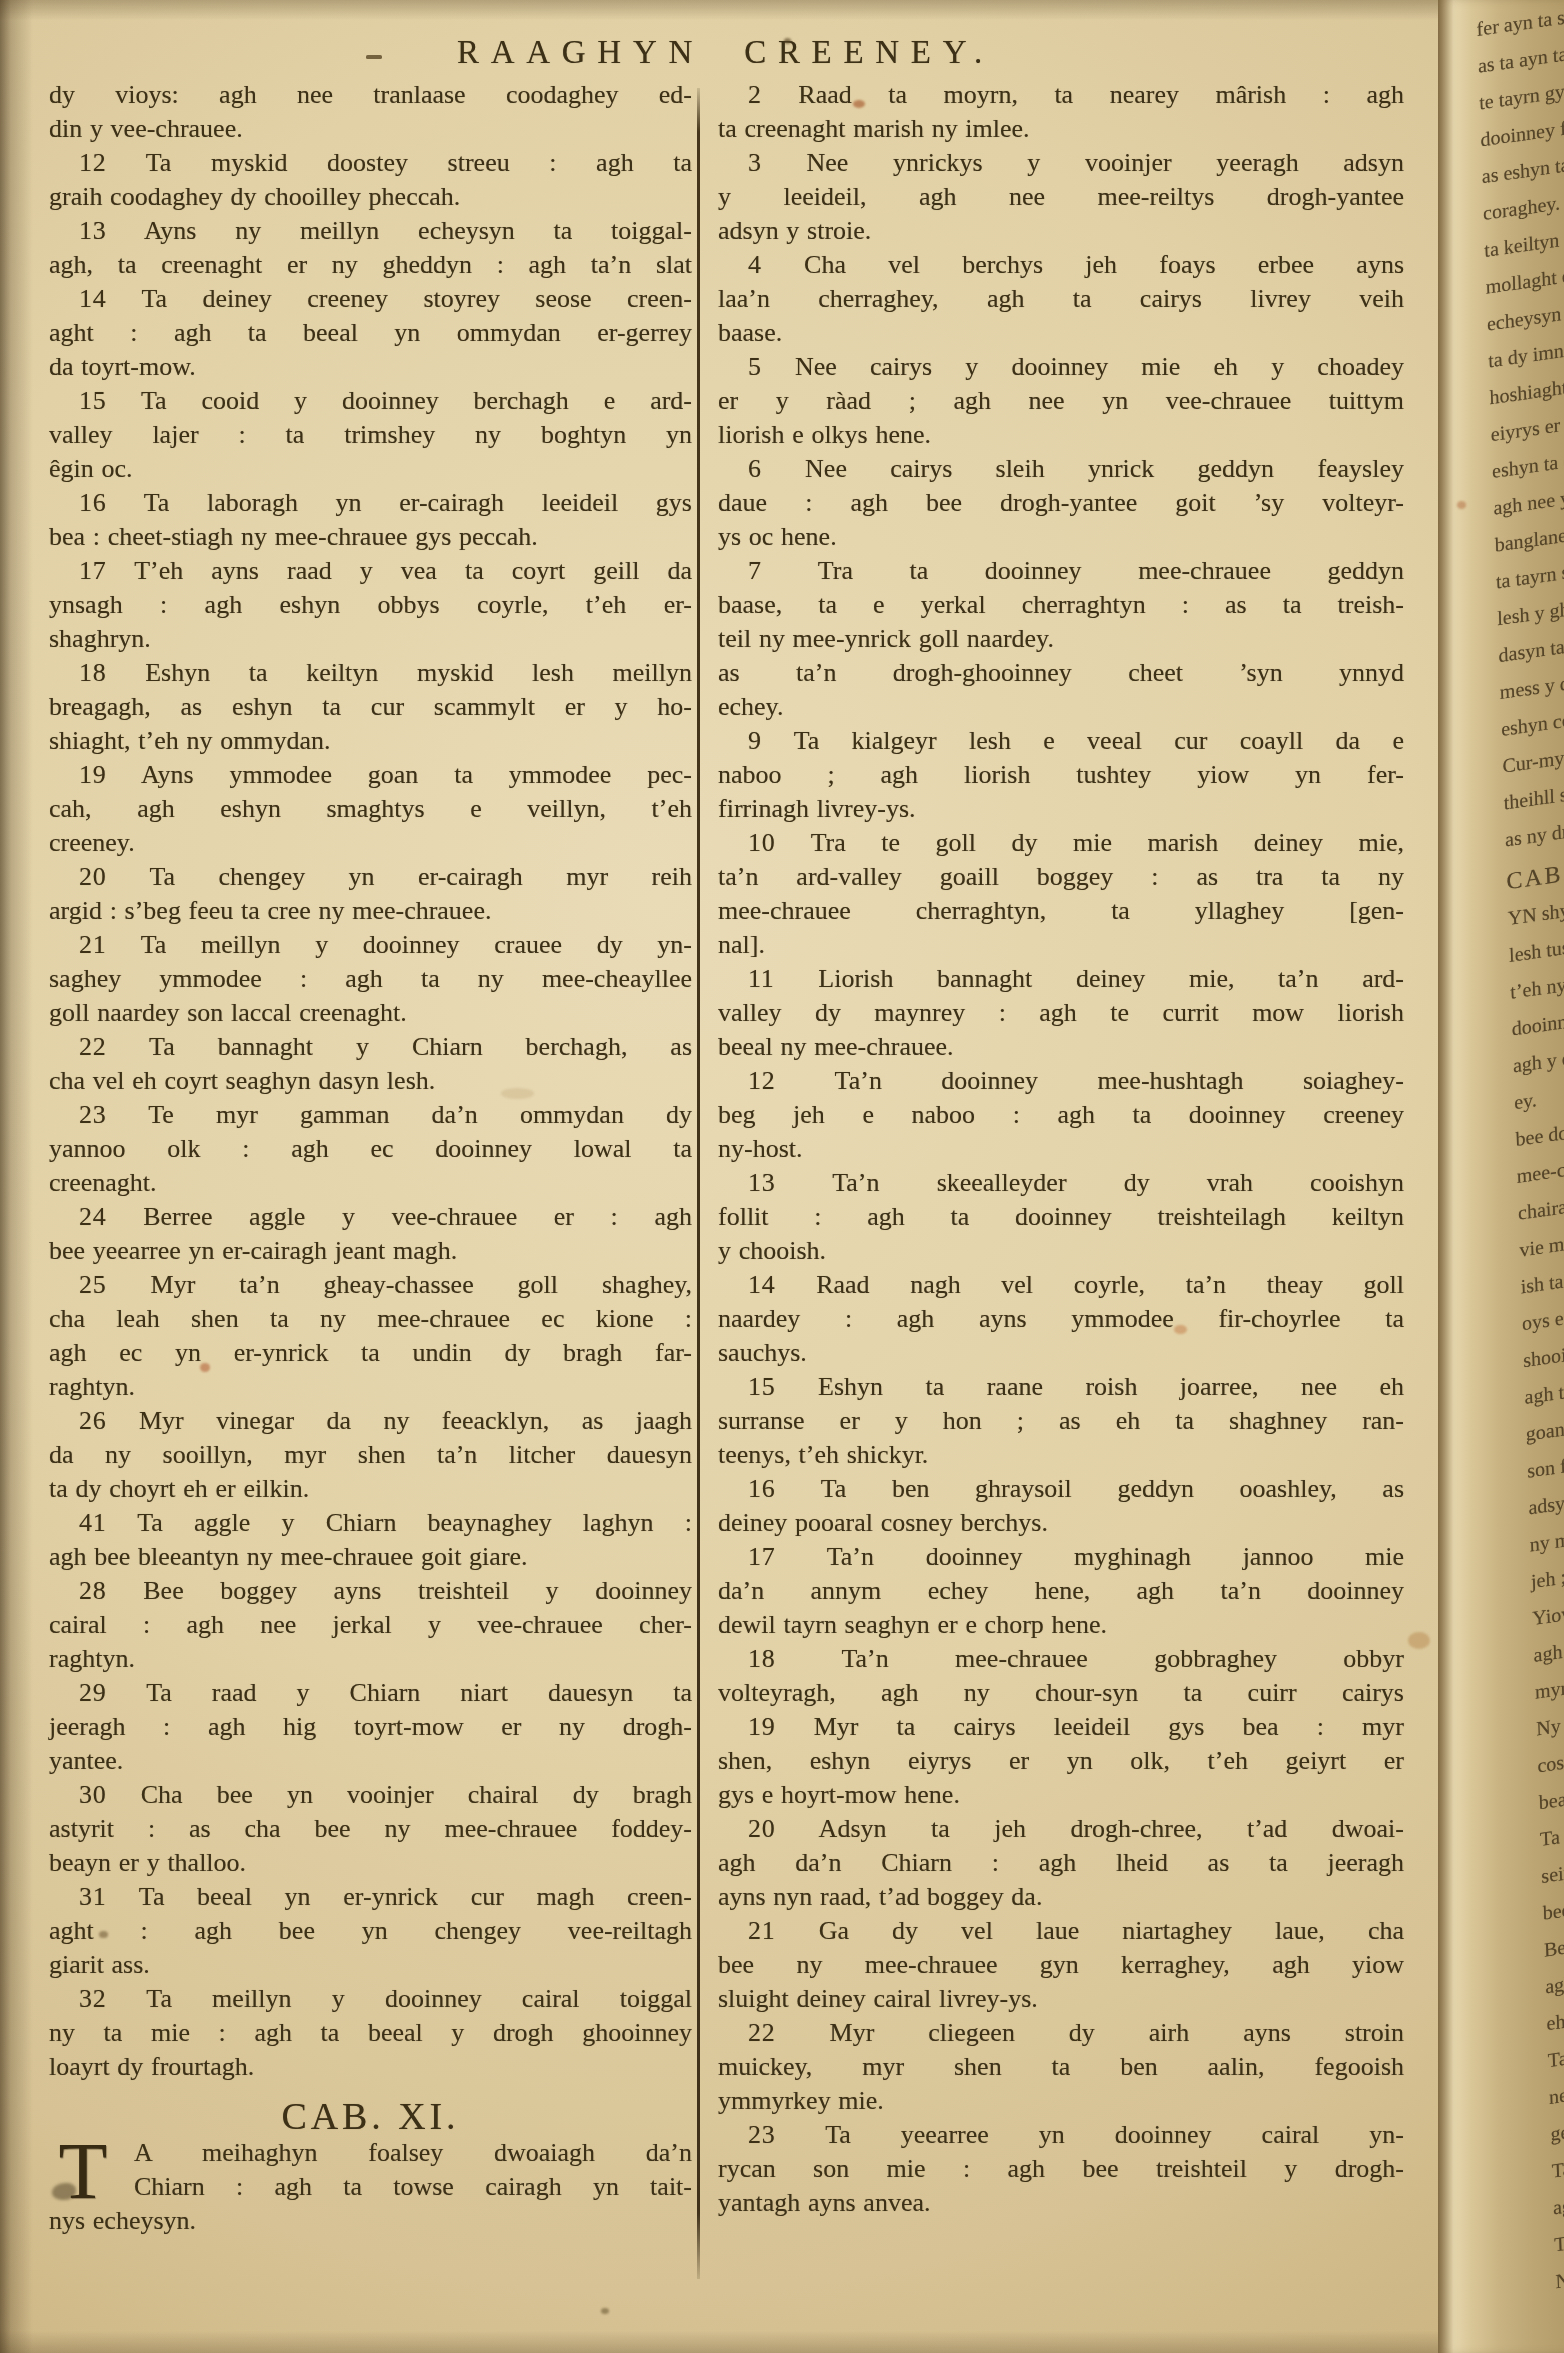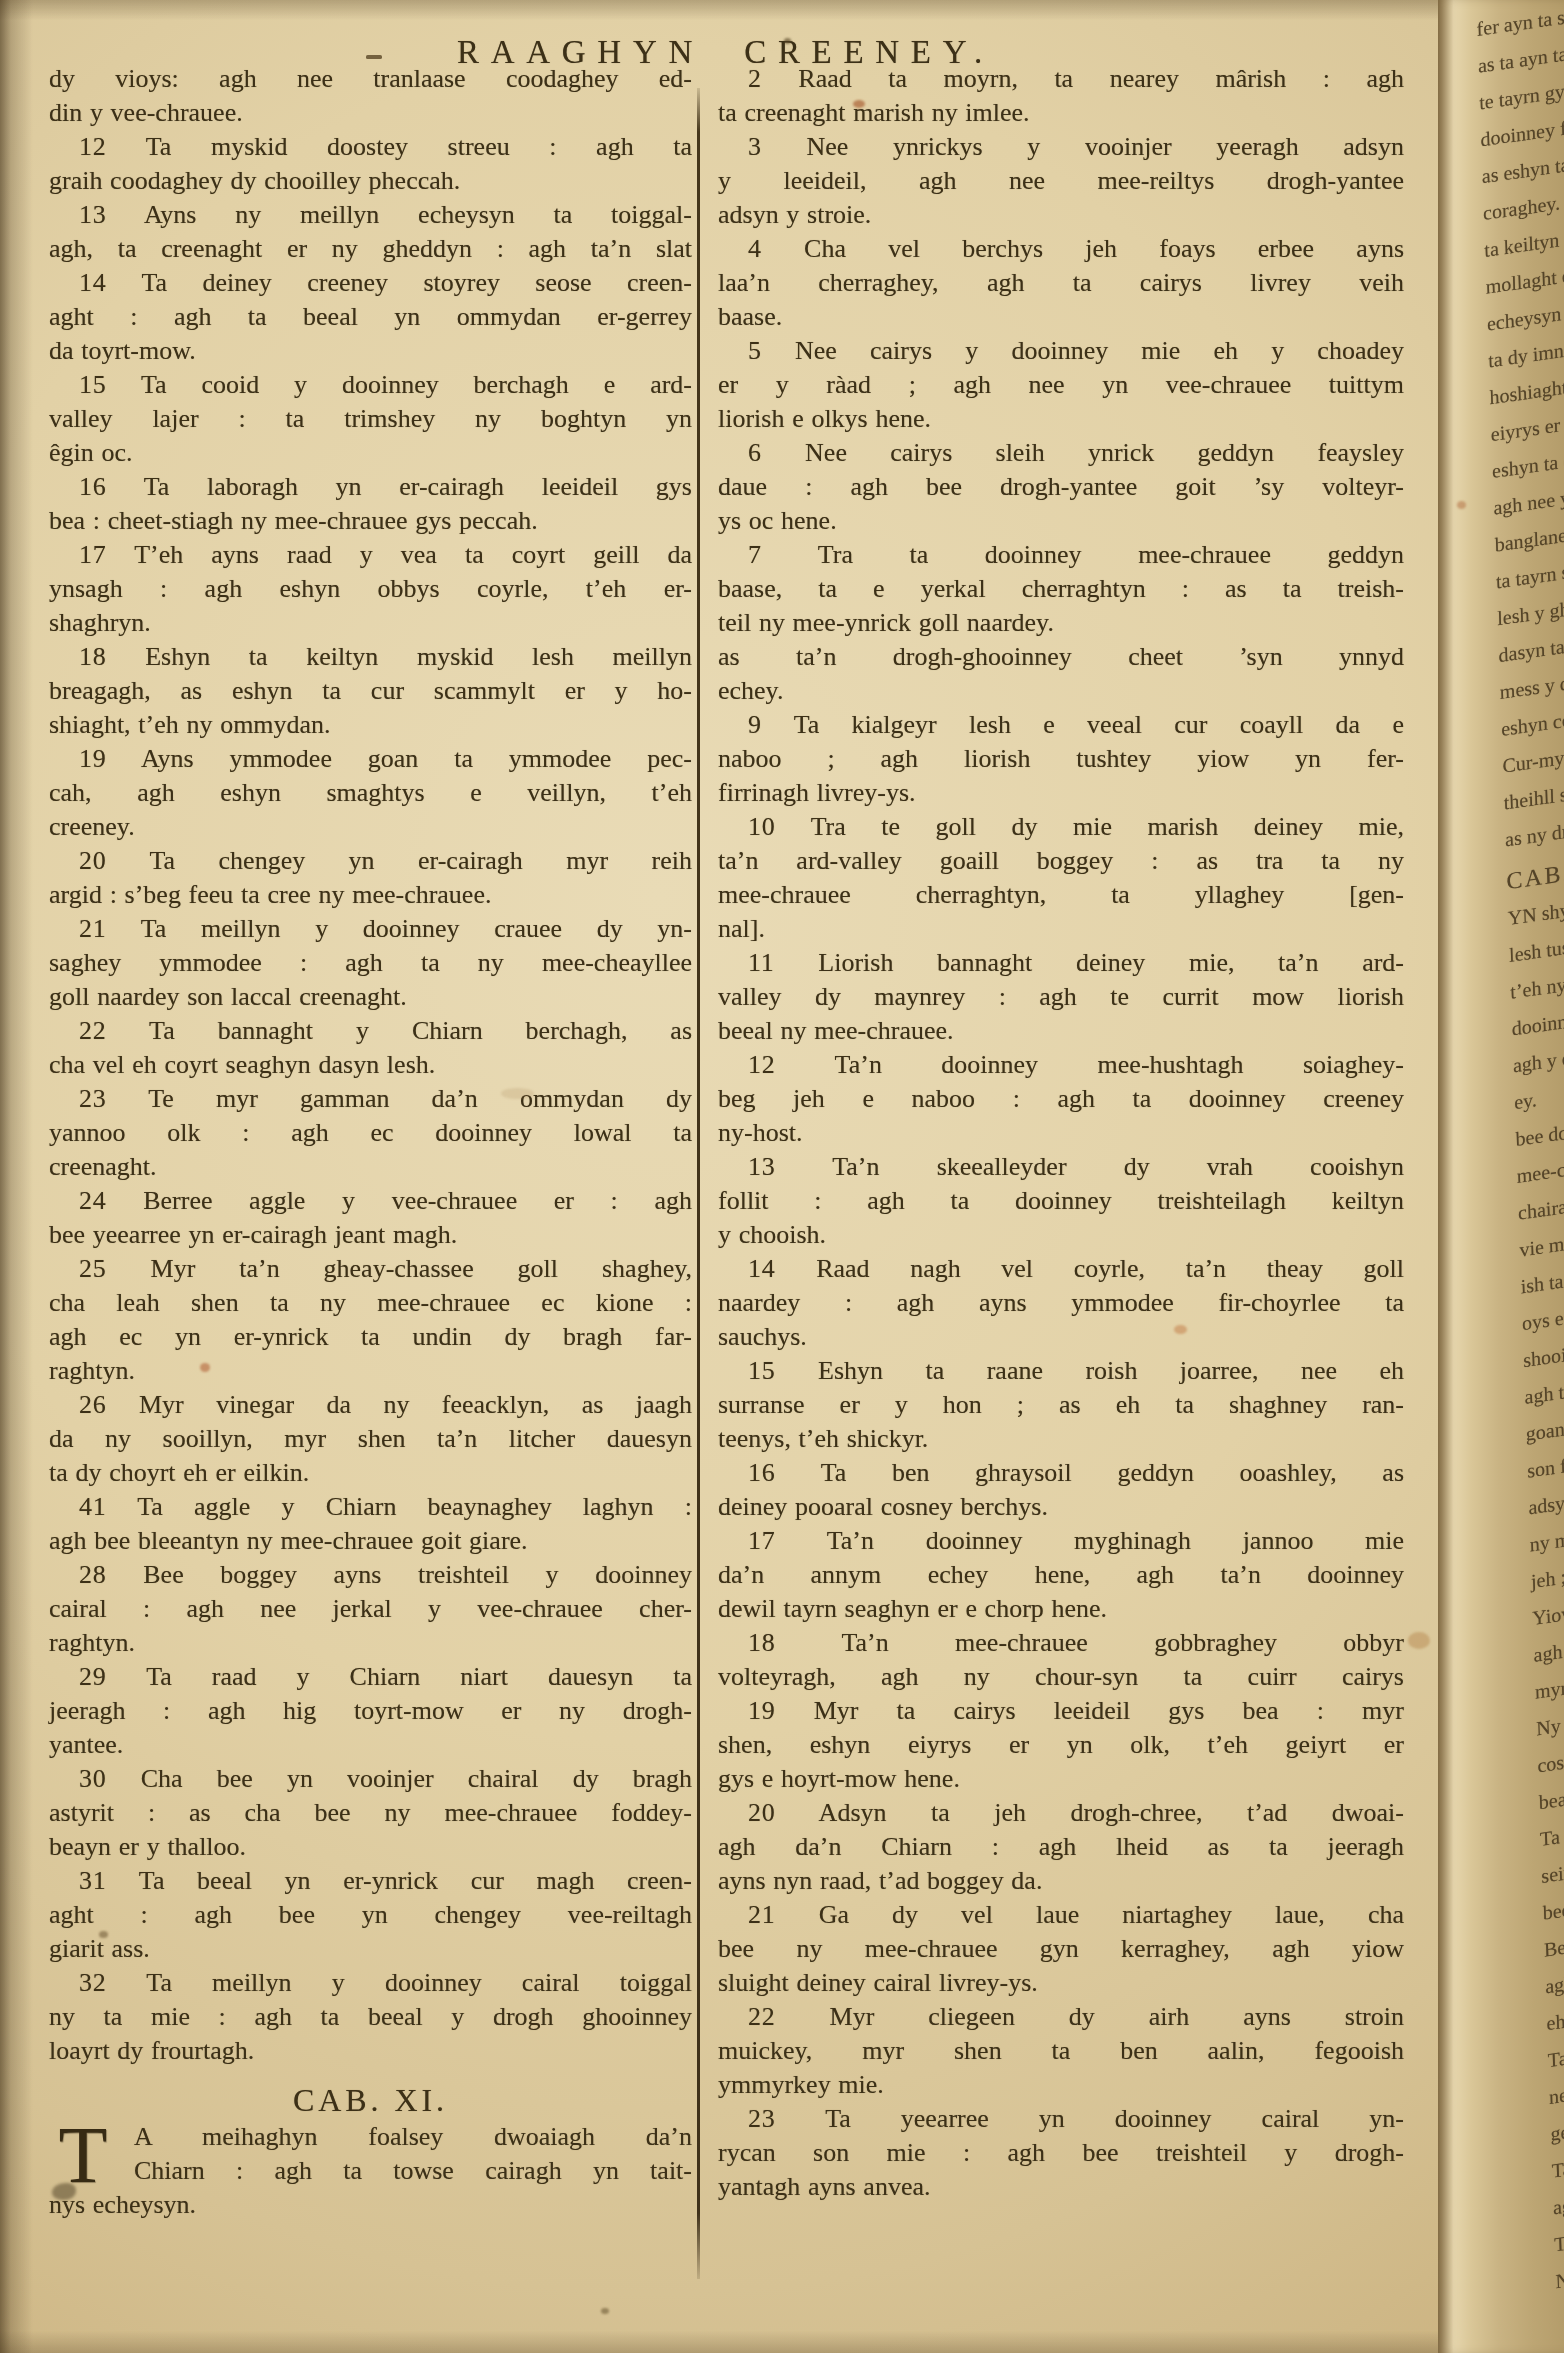--- a/index.html
+++ b/index.html
@@ -16,41 +16,41 @@
   .page{position:absolute;inset:0;}
   
   .page-header{
     position:absolute;top:34px;left:47px;width:1357px;text-align:center;
     font-size:33px;letter-spacing:11.7px;word-spacing:20.3px;
     color:var(--ink,#3c3017);text-shadow:0 0 0.8px rgba(60,48,23,.55);
   }
   .header-dash{position:absolute;top:55px;left:366px;width:15.6px;height:3.9px;background:rgba(80,62,30,.75);border-radius:1.6px;}
   .header-speck{position:absolute;top:38px;left:784px;width:7px;height:5.5px;background:rgba(80,62,30,.6);border-radius:50%;filter:blur(0.8px);}
   
-  .column{position:absolute;top:62px;font-size:26px;}
+  .column{position:absolute;top:78px;font-size:26px;}
   .col-left{left:49px;width:643px;}
   .col-right{left:718px;width:686px;}
   .line{
     height:34px;line-height:34px;
     text-align:justify;color:var(--ink,#3c3017);
     text-shadow:0 0 0.8px rgba(60,48,23,.42);
     word-spacing:1.2px;
   }
   .line.fill{text-align-last:justify;}
   .line.end{text-align-last:left;}
   .line.vstart{padding-left:30px;}
   .vnum{letter-spacing:0.8px;}
   .divider{
     position:absolute;left:697px;top:88px;width:2.7px;height:2191px;
     background:linear-gradient(180deg, rgba(64,50,24,.15) 0%, #45361b 2%, #3f311a 97%, rgba(64,50,24,.15) 100%);
   }
   
   .cab-heading{
     margin-top:12.5px;height:39px;line-height:39px;text-align:center;
-    font-size:32px;letter-spacing:3.9px;color:var(--ink,#3c3017);
+    font-size:38px;letter-spacing:3.9px;color:var(--ink,#3c3017);
     text-shadow:0 0 0.8px rgba(60,48,23,.5);
   }
   .chapter-verse{position:relative;}
   .chapter-verse .dropcap{
     position:absolute;left:9.4px;top:1.6px;font-size:80px;line-height:69px;
     color:#372b14;text-shadow:0.8px 0.8px 0.8px rgba(55,43,20,.4);
   }
   .chapter-verse .line.capline{padding-left:85px;}
   .cap-blot{position:absolute;left:52px;top:2183px;width:23.5px;height:17px;background:rgba(58,44,20,.45);border-radius:60% 40% 55% 45%;filter:blur(1.6px);}
   

